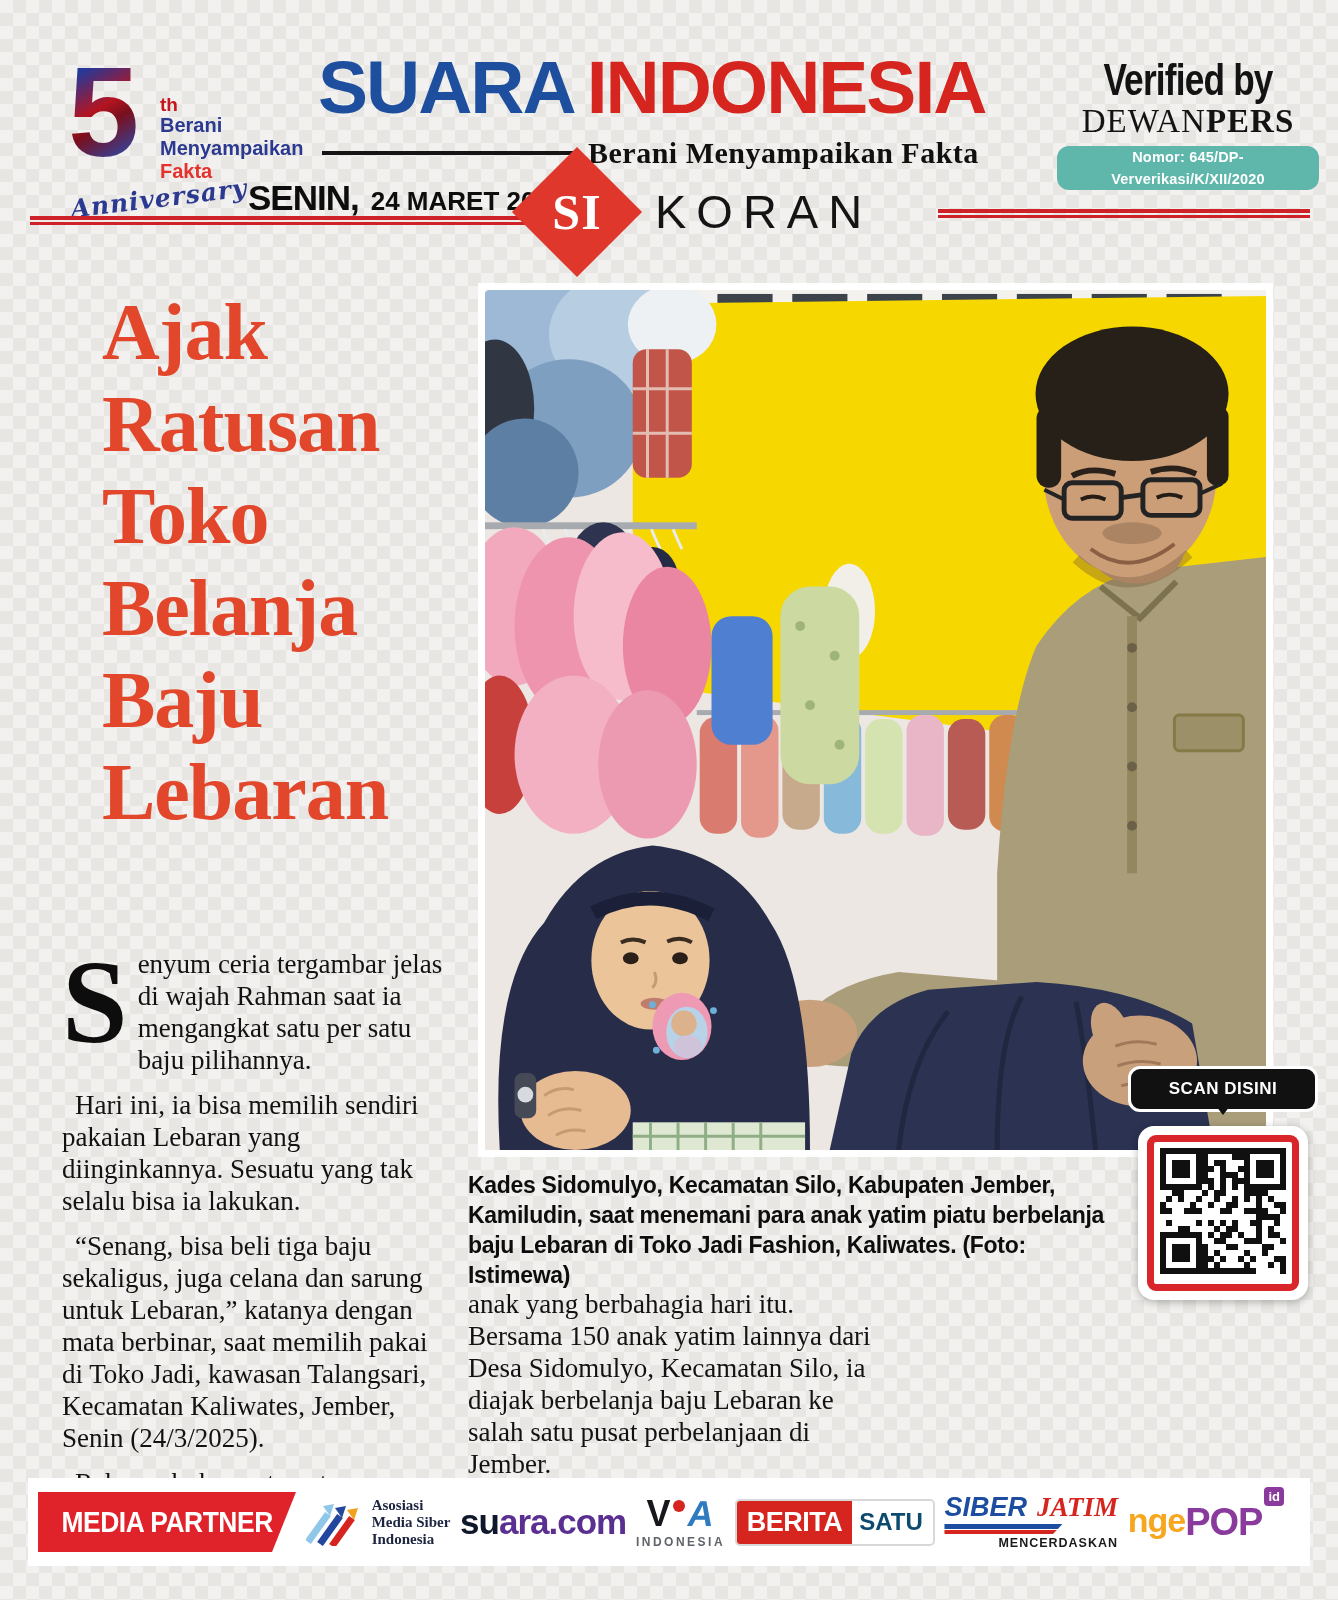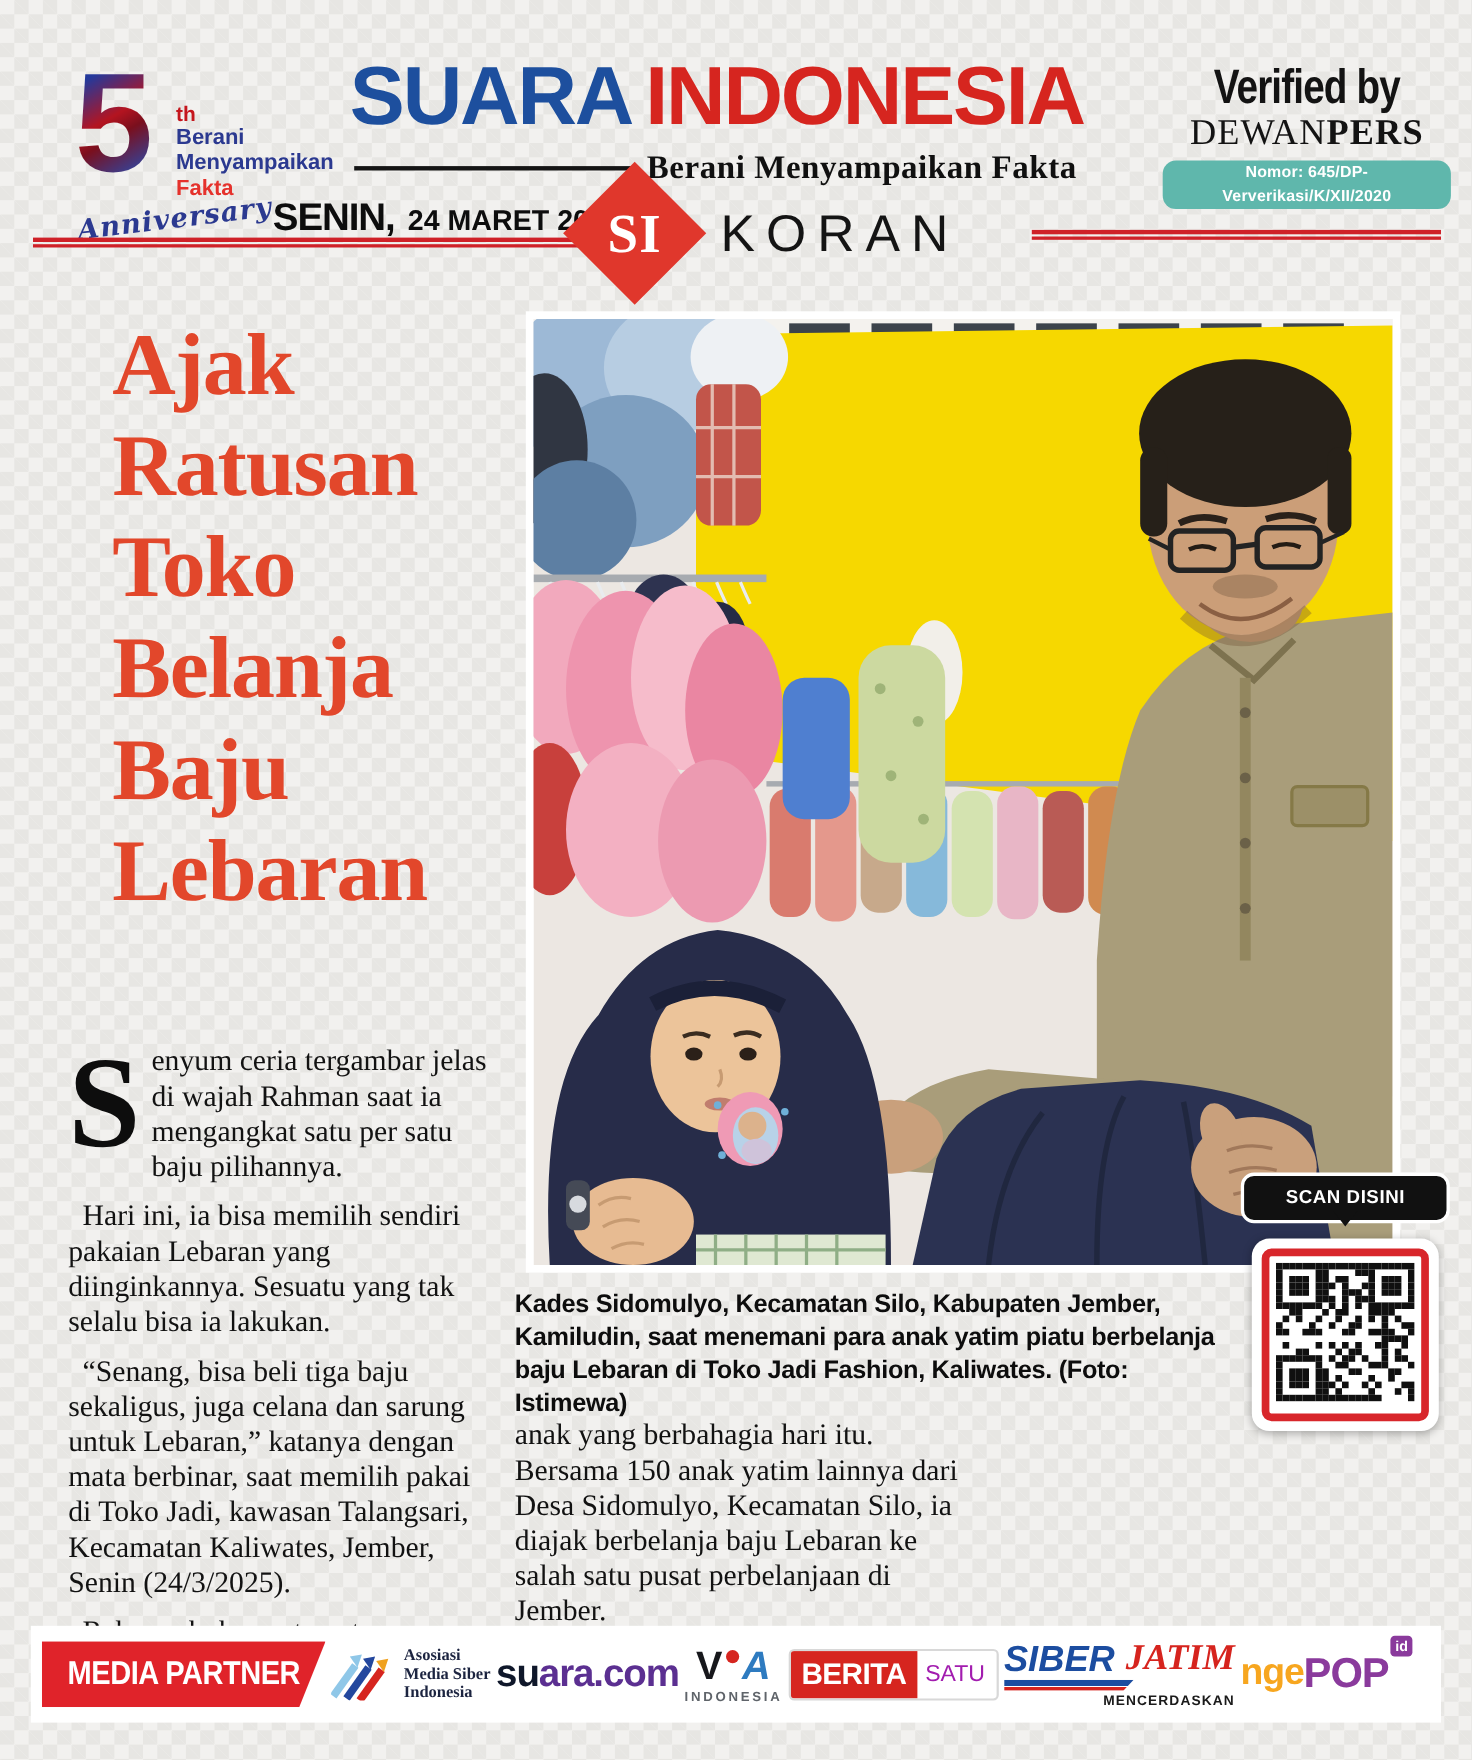--- a/index.html
+++ b/index.html
@@ -99,23 +99,23 @@
   .suara{font-weight:900; font-size:35px; letter-spacing:-1px;}
   .suara .s1{color:#0f172a;} .suara .s2{color:#5b2f91;}
   .voa{flex-direction:column; line-height:1;}
   .voa-mark{display:flex; align-items:center; font-weight:900; font-size:36px;}
   .voa-v{color:#17181c;}
   .voa-dot{width:12px; height:12px; border-radius:50%; background:#d6251f; margin:0 3px; transform:translateY(-8px);}
   .voa-a{color:#2e7bc0; transform:skewX(-10deg);}
   .voa-sub{font:600 12px "Liberation Sans", sans-serif; color:#5f646a; letter-spacing:2.5px; margin-top:3px;}
   .bsatu{border:2px solid #d8d8d8; border-radius:5px; background:#fff; overflow:hidden;}
   .bsatu .b1{background:#d6251f; color:#fff; font-weight:900; font-size:27px; padding:6px 10px; letter-spacing:-.5px;}
-  .bsatu .b2{color:#a21caf; font-weight:400; font-size:21px; padding:6px 10px 6px 7px; letter-spacing:0;}
+  .bsatu .b2{color:#0c4a6e; font-weight:700; font-size:24px; padding:6px 10px 6px 7px; letter-spacing:0;}
   .siber{flex-direction:column; align-items:flex-start; line-height:1;}
-  .siber-row{display:flex; gap:10px; font-style:italic; font-weight:900; font-size:33px; letter-spacing:0;}
+  .siber-row{display:flex; gap:10px; font-style:italic; font-weight:900; font-size:27px; letter-spacing:0;}
   .siber-row .j1{color:#1c4da0;} .siber-row .j2{color:#d6241e;font-family:Liberation Serif, serif;}
   .siber-bars{width:118px; height:10px; margin-top:3px;
     background:linear-gradient(#1c4da0 0 55%, #fff 55% 65%, #d6241e 65% 100%);
     clip-path:polygon(0 0,100% 0,92% 100%,0 100%);}
   .siber-tag{align-self:flex-end; font:800 12.5px "Liberation Sans", sans-serif; color:#1a1a1a; letter-spacing:1px; margin-top:2px;}
   .ngepop{font-weight:900; align-items:flex-start;}
   .ngepop .n1{color:#f7a61f; font-size:34px; letter-spacing:-1px;}
   .ngepop .n2{color:#8a3a9c; font-size:38px; letter-spacing:-1px;}
   .ngepop .n3{background:#8a3a9c; color:#fff; font-size:13px; font-weight:700; padding:2px 4px; border-radius:4px; transform:translateY(-14px); margin-left:2px;}
 </style>

